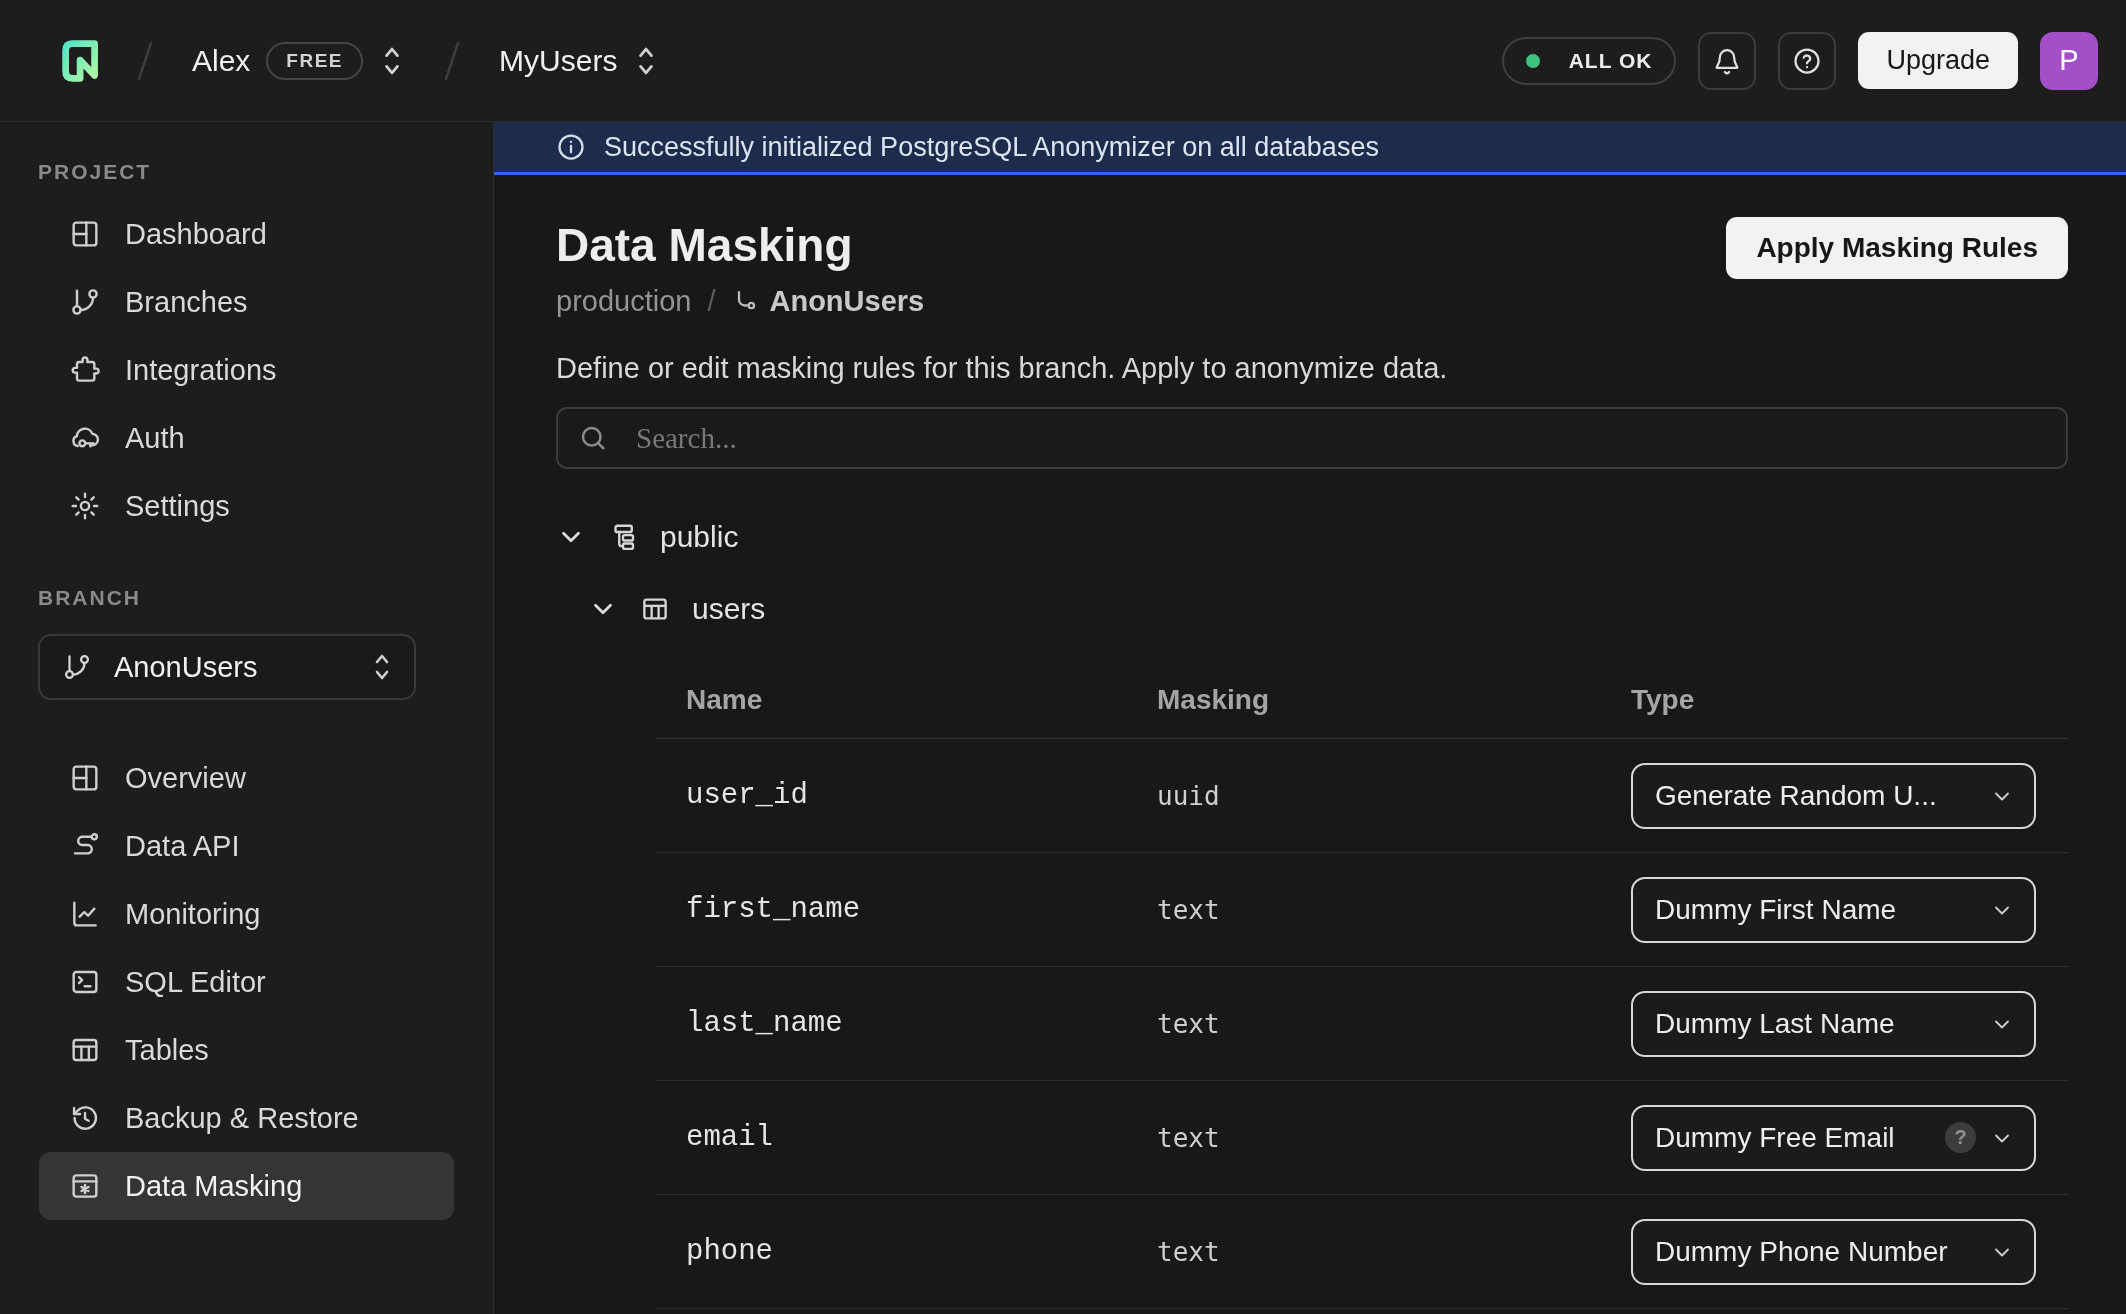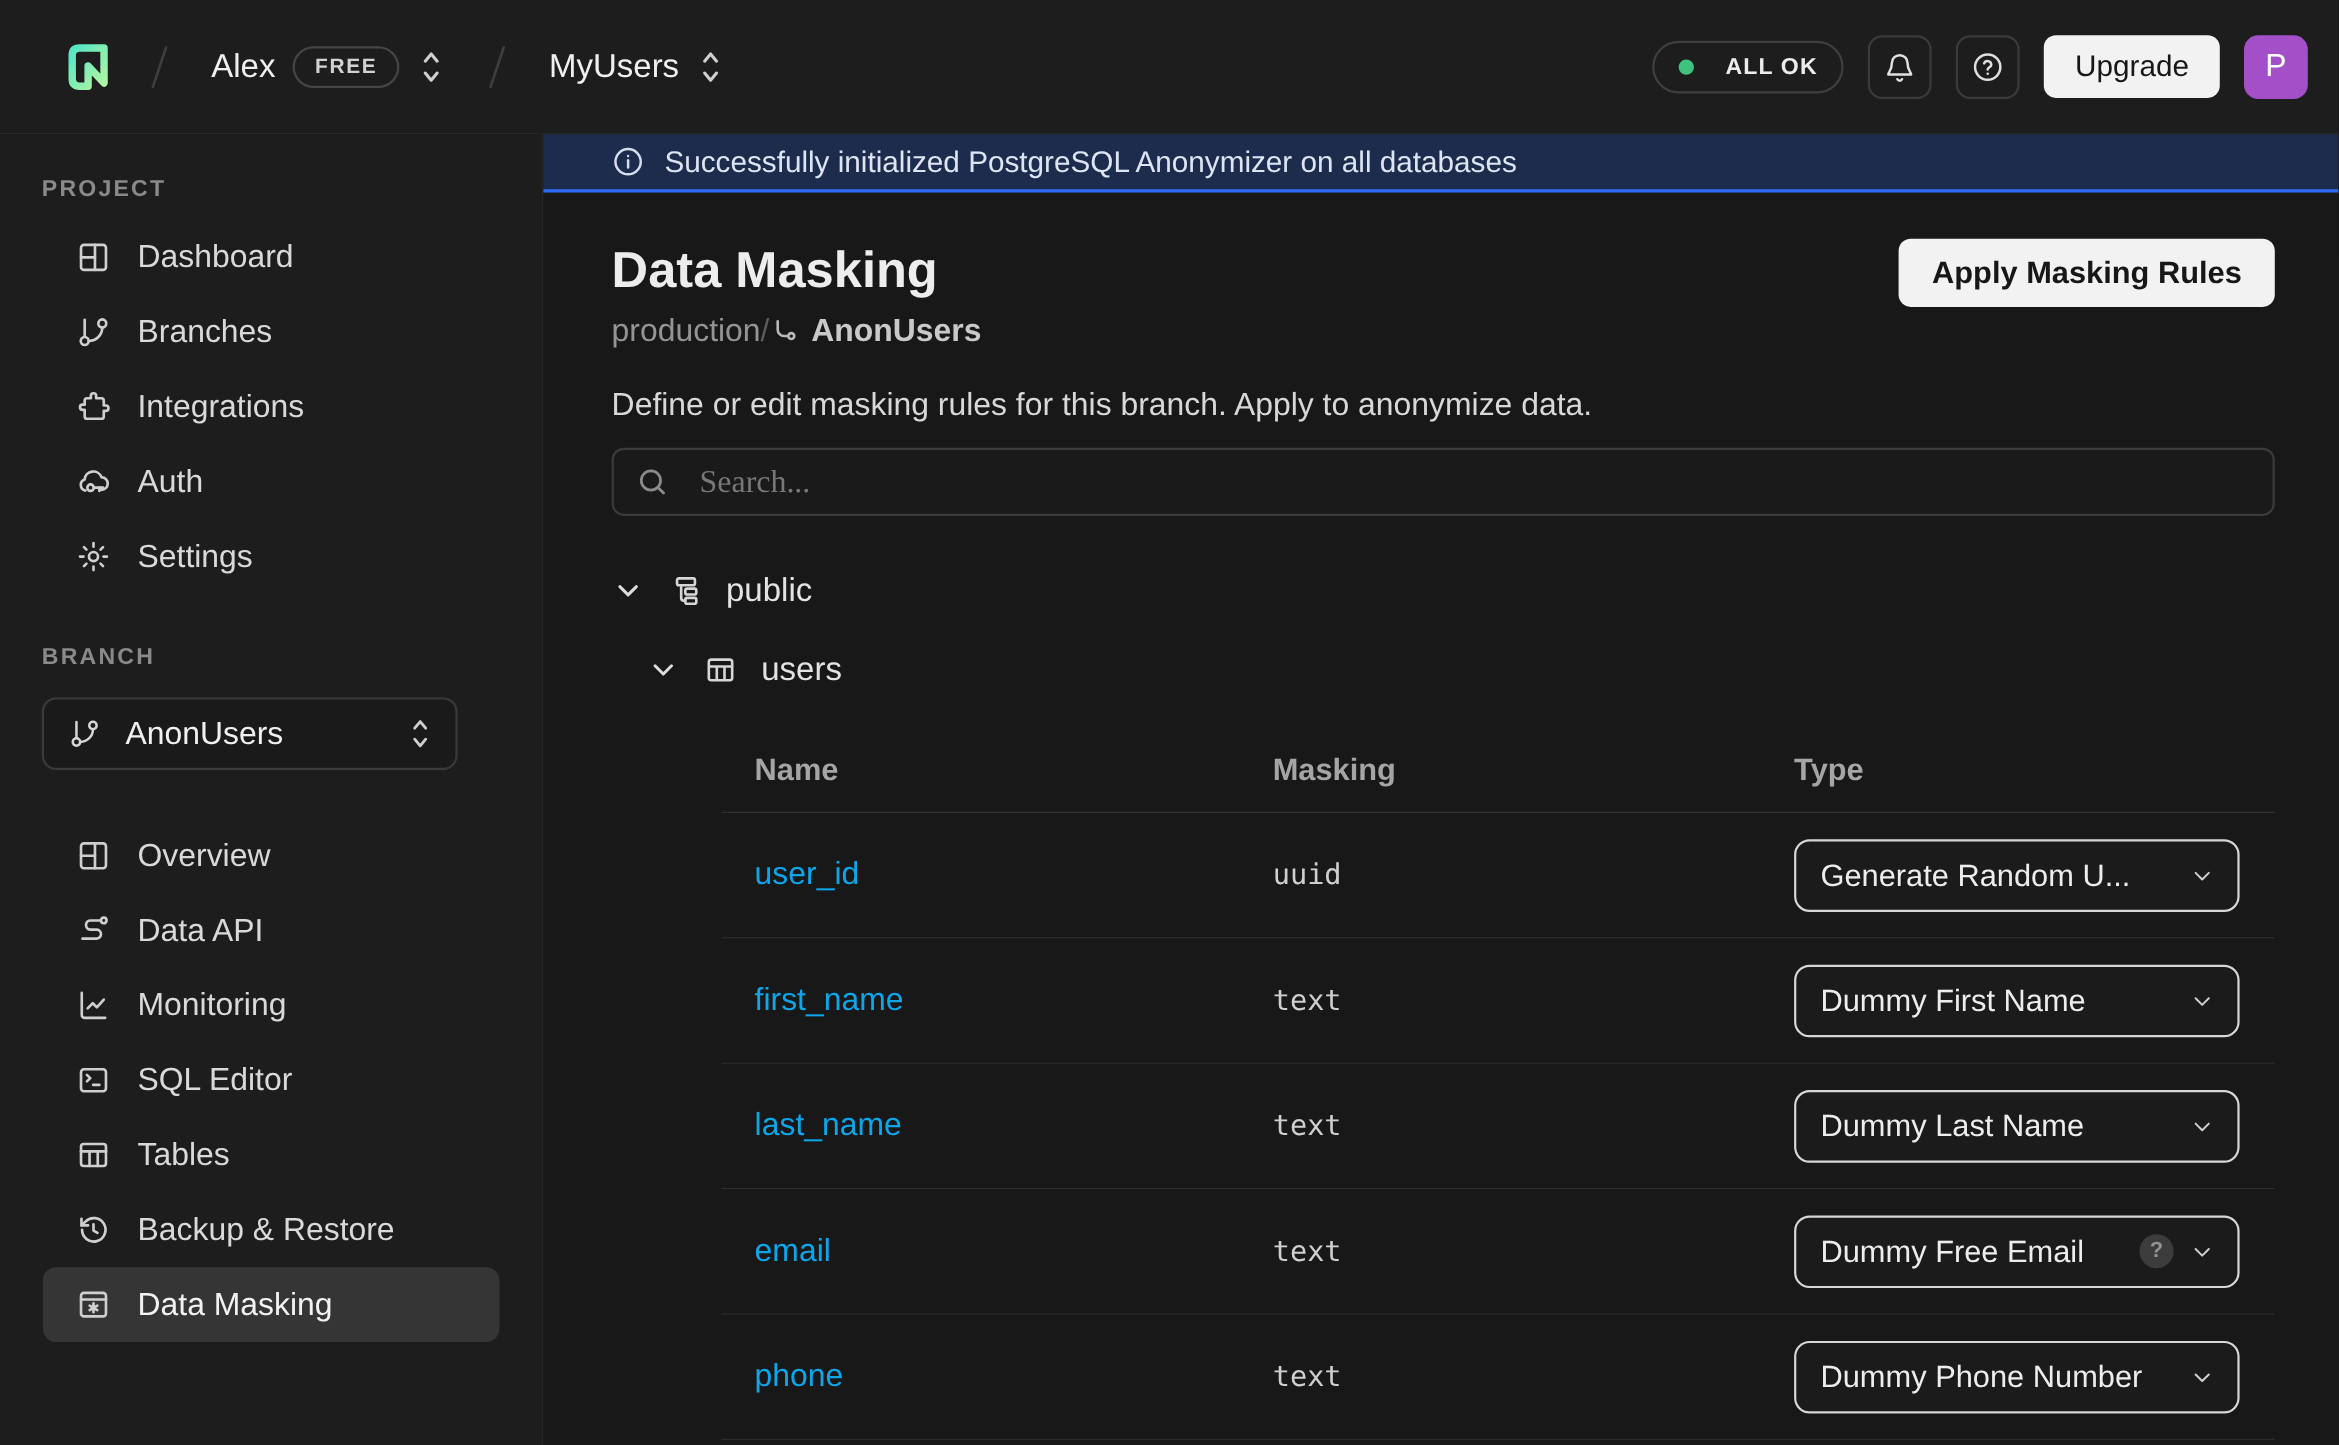--- a/index.html
+++ b/index.html
@@ -78,21 +78,21 @@
   main.content-pane { flex:1; min-width:0; display:flex; flex-direction:column; background:#181818; }
   .banner {
     height:53px; flex:0 0 53px; background:#1d2b4d; border-bottom:3px solid #2e6af0;
     display:flex; align-items:center; gap:18px; padding-left:62px;
     font-size:27px; color:#dde4f3;
   }
   .banner .banner-icon { width:30px; height:30px; color:#d6ddee; display:flex; }
   .content { flex:1; padding:42px 58px 0 62px; min-height:0; overflow:hidden; }
   .title-row { display:flex; justify-content:space-between; align-items:flex-start; }
   h1.page-title { font-size:46px; font-weight:700; color:#ededed; line-height:56px; }
-  .breadcrumb { margin-top:12px; display:flex; align-items:center; font-size:29px; }
+  .breadcrumb { margin-top:12px; display:flex; align-items:center; gap:16px; font-size:29px; }
   .breadcrumb .bc-project { color:#949494; cursor:pointer; }
   .breadcrumb .bc-sep { color:#5c5c5c; }
   .breadcrumb .bc-branch { display:flex; align-items:center; gap:10px; color:#c9c9c9; font-weight:700; }
   .breadcrumb .bc-icon { width:28px; height:28px; color:#b9b9b9; display:flex; }
   .desc { margin-top:34px; font-size:29px; color:#d8d8d8; }
   .search-box {
     margin-top:22px; height:62px; border:2px solid #3b3b3b; border-radius:11px;
     display:flex; align-items:center; gap:16px; padding:0 20px; background:#1a1a1a;
   }
   .search-box .search-icon { width:30px; height:30px; color:#8b8b8b; display:flex; }
@@ -112,21 +112,21 @@
   .dtable { margin:16px 0 0 100px; }
   .dt-head {
     display:grid; grid-template-columns:471px 474px 1fr; align-items:center;
     height:78px; padding-left:30px; border-bottom:1px solid #333;
   }
   .dt-head .th { font-size:28px; font-weight:700; color:#a5a5a5; }
   .dt-row {
     display:grid; grid-template-columns:471px 474px 1fr; align-items:center;
     height:114px; padding-left:30px; border-bottom:1px solid #2e2e2e;
   }
-  .dt-row .cell-name { font-size:29px; color:#0ea5e9; }
+  .dt-row .cell-name { font-size:29px; color:#e5e5e5;font-family:Liberation Mono, monospace; }
   .dt-row .cell-type { font-family:"DejaVu Sans Mono", monospace; font-size:26px; color:#cfcfcf; }
   .select {
     width:405px; height:66px; border:2px solid #d7d7d7; border-radius:14px;
     background:#1b1b1b; display:flex; align-items:center; padding:0 20px 0 22px;
     cursor:pointer; gap:14px;
   }
   .select .select-label {
     flex:1; font-size:28px; color:#ededed;
     white-space:nowrap; overflow:hidden;
   }

